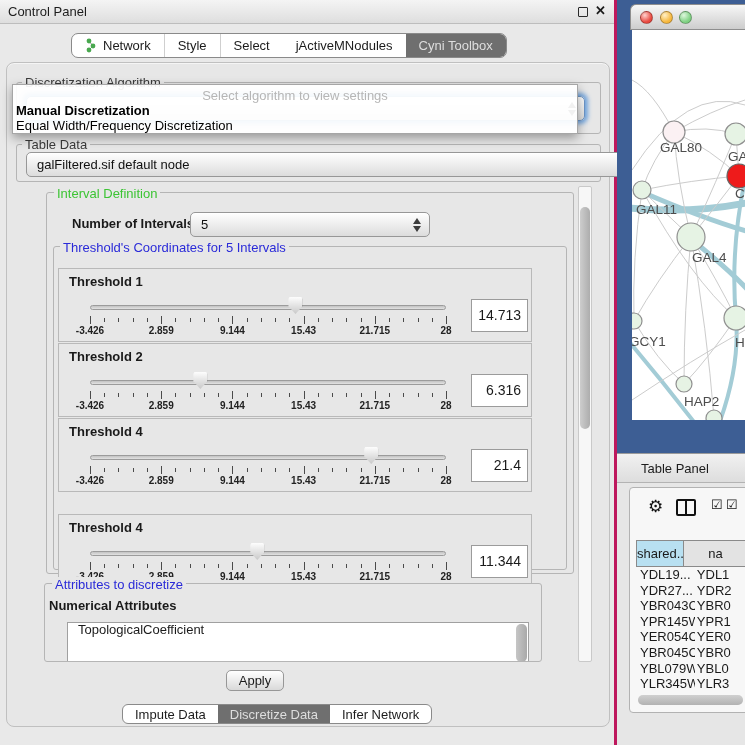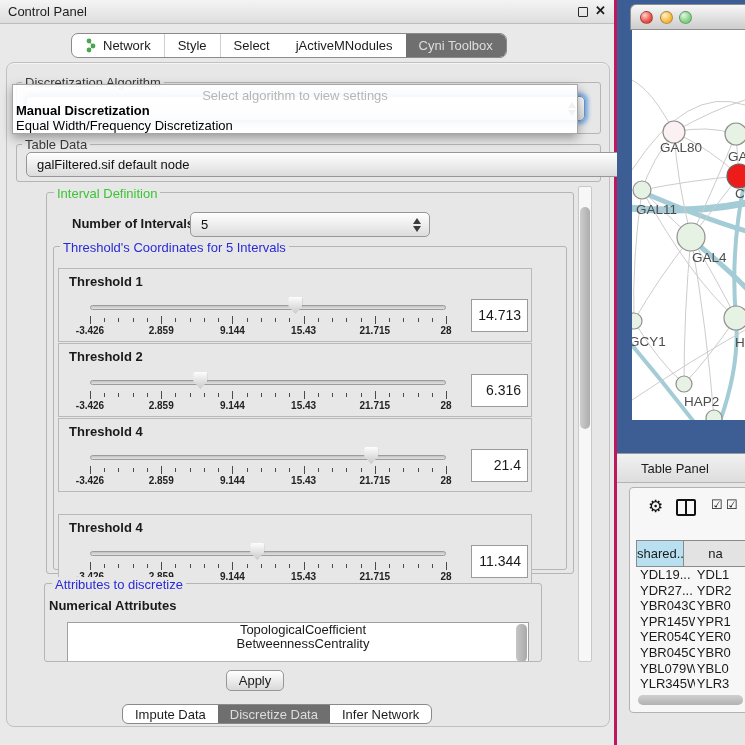--- a/index.html
+++ b/index.html
@@ -348,25 +348,24 @@
         <span style="left:20%">2.859</span>
         <span style="left:40%">9.144</span>
         <span style="left:60%">15.43</span>
         <span style="left:80%">21.715</span>
         <span style="left:100%">28</span>
       </div>
     </div>
     <div class="th-value">11.344</div>
   </div>
 
-  <div class="group" style="left:44px; top:583px; width:498px; height:79px; overflow:hidden;text-align:center;">
+  <div class="group" style="left:44px; top:583px; width:498px; height:79px; overflow:hidden;">
     <span class="bold-label" style="left:4px; top:14px;">Numerical Attributes</span>
     <div class="attr-list">
       <div class="attr-item">TopologicalCoefficient</div>
-      <div class="attr-item">BetweennessCentrality</div>
       <div class="attr-scroll"></div>
     </div>
   </div>
   <span class="legend blue" style="left:52px; top:577px;">Attributes to discretize</span>
 
   <div class="v-scrollbar">
       <div class="v-thumb"></div>
     </div>
 
   <div class="apply-btn">Apply</div>

